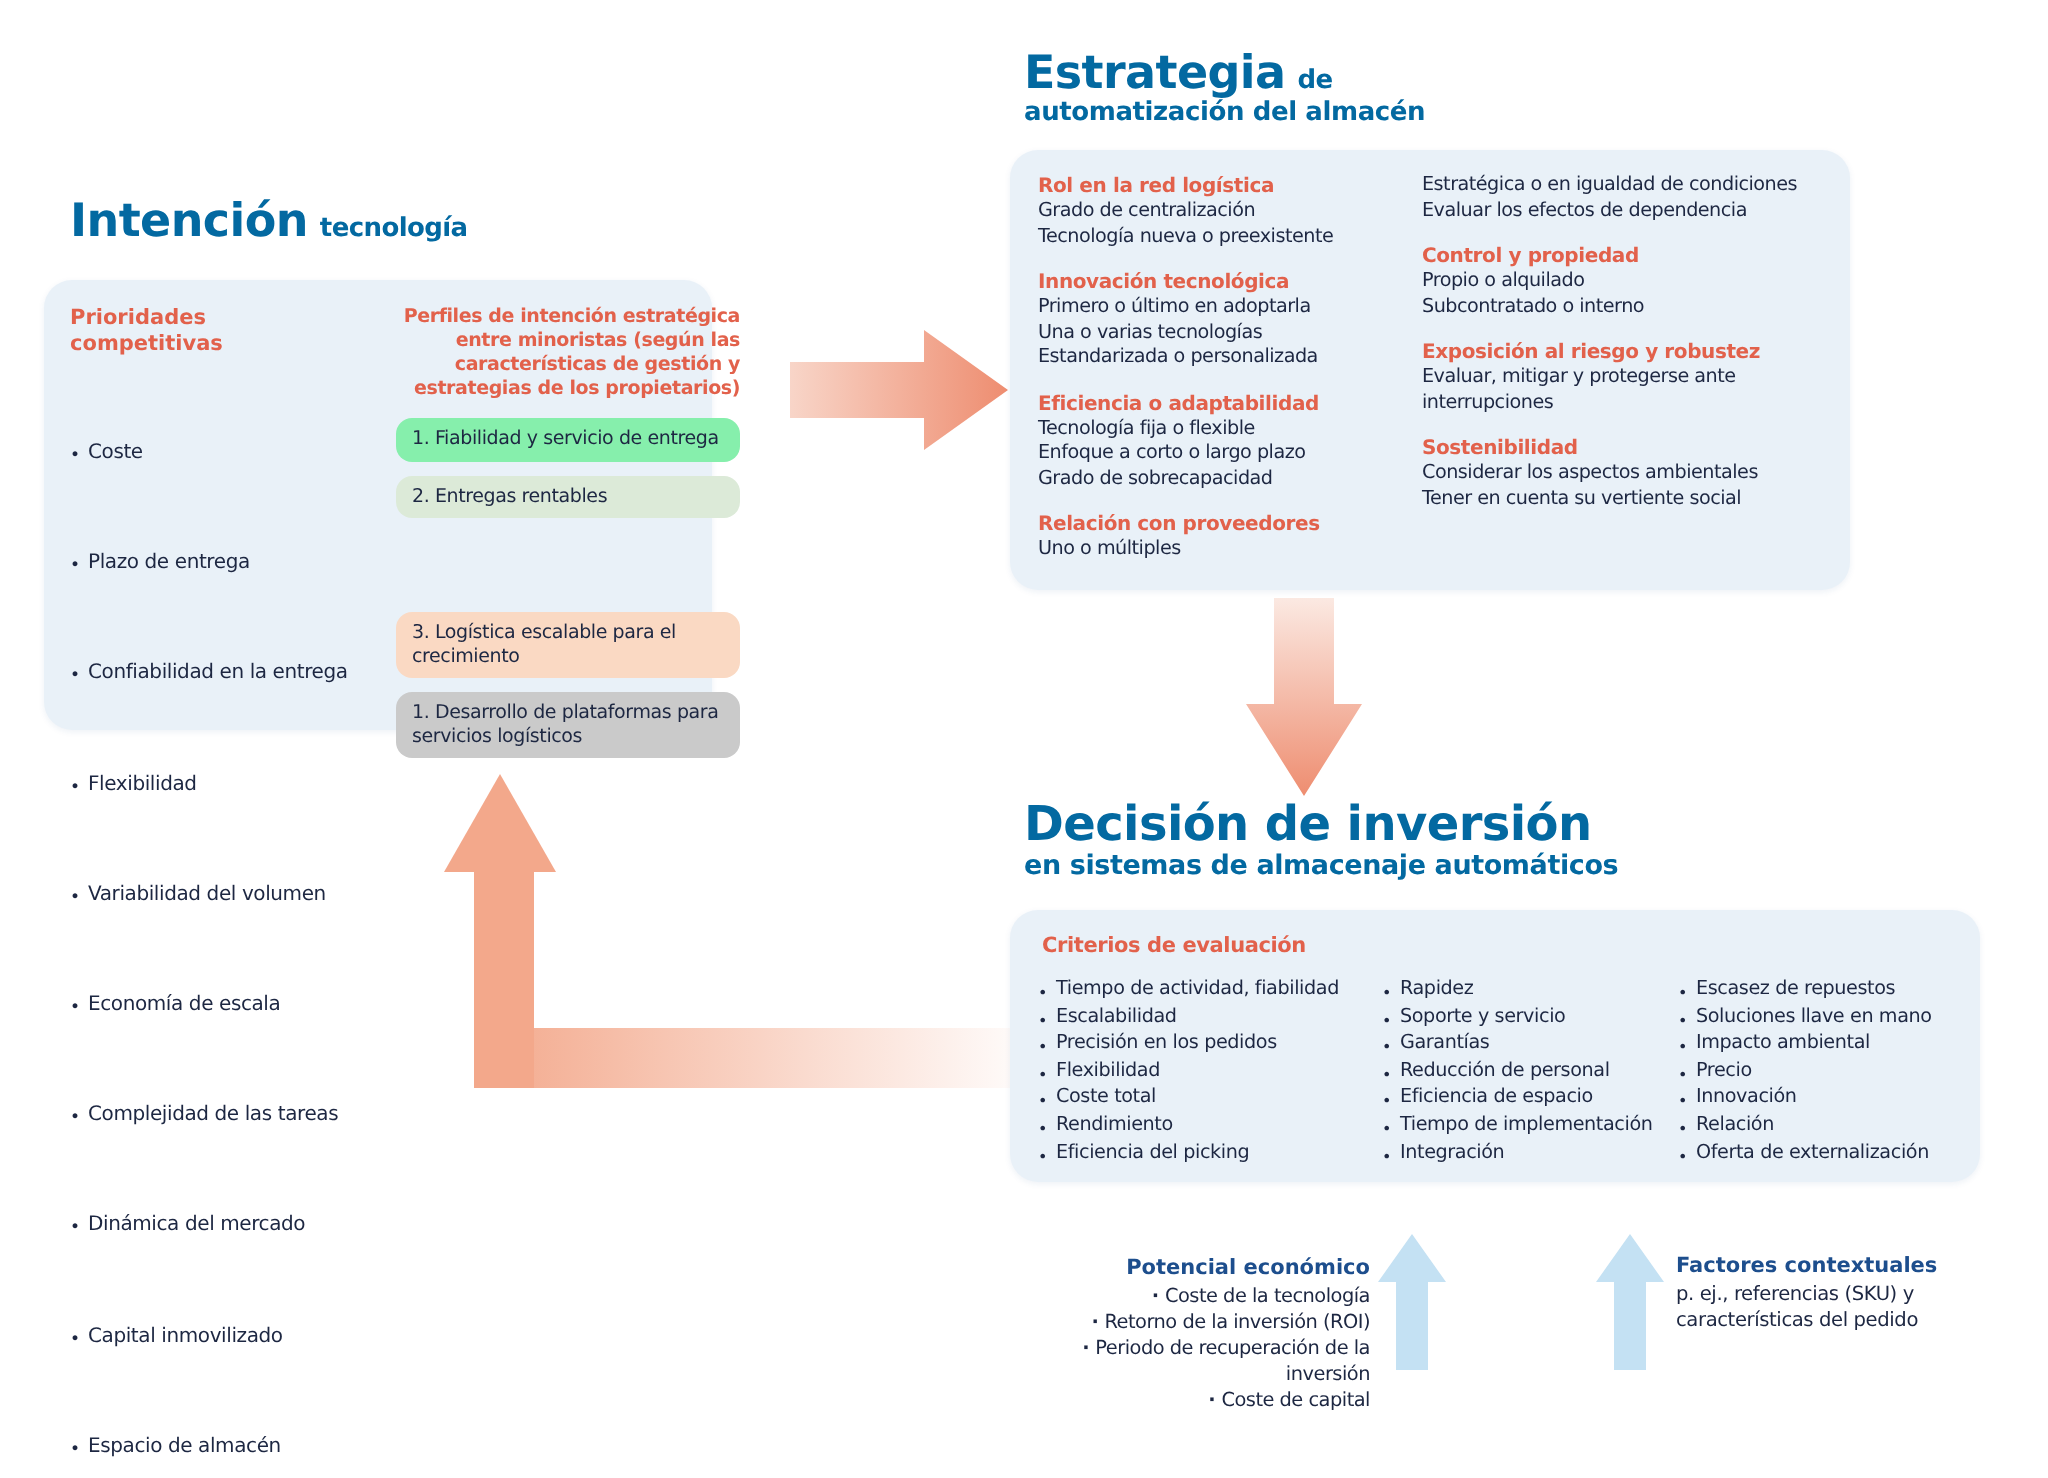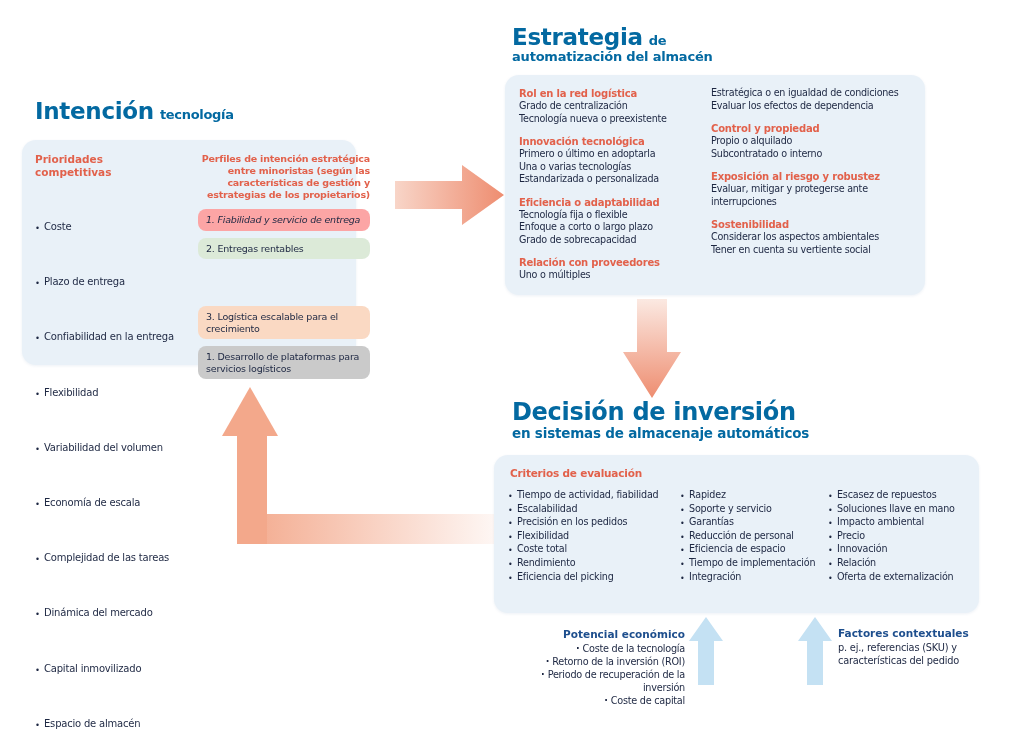--- a/index.html
+++ b/index.html
@@ -22,40 +22,40 @@
   .int-col { position:absolute; top:13px; }
   #int-priorities { left:13px; width:162px; }
   #int-priorities .orange-h { font-size:10.5px; line-height:13px; width:110px; margin-bottom:9px; }
   .b-list { margin:0; padding:0; list-style:none; }
   #int-priorities .b-item { font-size:10px; line-height:14.2px; letter-spacing:-0.2px; white-space:nowrap; position:relative; padding-left:9px;margin-top:41px; }
   .b-item::before { content:"•"; position:absolute; left:0; font-size:8.5px; top:1px; }
   #int-profiles { left:176px; top:13px; width:172px; }
   #int-profiles .orange-h { font-size:9.5px; line-height:12px; letter-spacing:-0.2px; margin-bottom:8px;text-align:right; }
   .profile-stack { display:flex; flex-direction:column; gap:7px; }
   .profile-box { border-radius:8px; padding:5px 8px; font-size:9.5px; line-height:11.5px; letter-spacing:-0.2px; color:#1d2742; }
-  .pb-0 { background:#fca5a5;font-style:italic; }
+  .pb-0 { background:#86efac; }
   .pb-1 { background:#dcead8; }
   .pb-2 { background:#fad9c3;margin-top:40px; }
   .pb-3 { background:#cacaca; }
 
   
   #estrategia-title { left:512px; top:25px; }
   #estrategia-panel { left:505px; top:75px; width:420px; height:220px; }
   .e-col { position:absolute; top:12px; }
   #e-col1 { left:14px; width:192px; }
   #e-col2 { left:206px; width:208px; }
   .e-group { margin-bottom:10px; }
   .e-heading { color:#e2614b; font-weight:bold; font-size:10px; line-height:13px; letter-spacing:-0.2px; }
   .e-line { font-size:9.6px; line-height:12.5px; letter-spacing:-0.25px; }
 
   
   #decision-title { left:512px; top:400px; }
   #decision-title .t-main { font-size:24px; }
   #decision-title .t-line2 { font-size:13.5px; }
-  #decision-panel { left:494px; top:455px; width:485px; height:158px; }
+  #decision-panel { left:505px; top:455px; width:485px; height:136px; }
   #decision-panel .orange-h { position:absolute; left:16px; top:12px; font-size:10.5px; letter-spacing:-0.2px; }
   .d-col { position:absolute; top:33px; }
   #d-col1 { left:14px; width:174px; }
   #d-col2 { left:186px; width:148px; }
   #d-col3 { left:334px; width:148px; }
   .d-col .b-item { font-size:9.6px; line-height:13.6px; letter-spacing:-0.2px; white-space:nowrap; position:relative; padding-left:9px; }
   .d-col .b-item::before { font-size:8px; top:2px; }
 
   
   .blue-h { color:#1d4e8d; font-weight:bold; }

